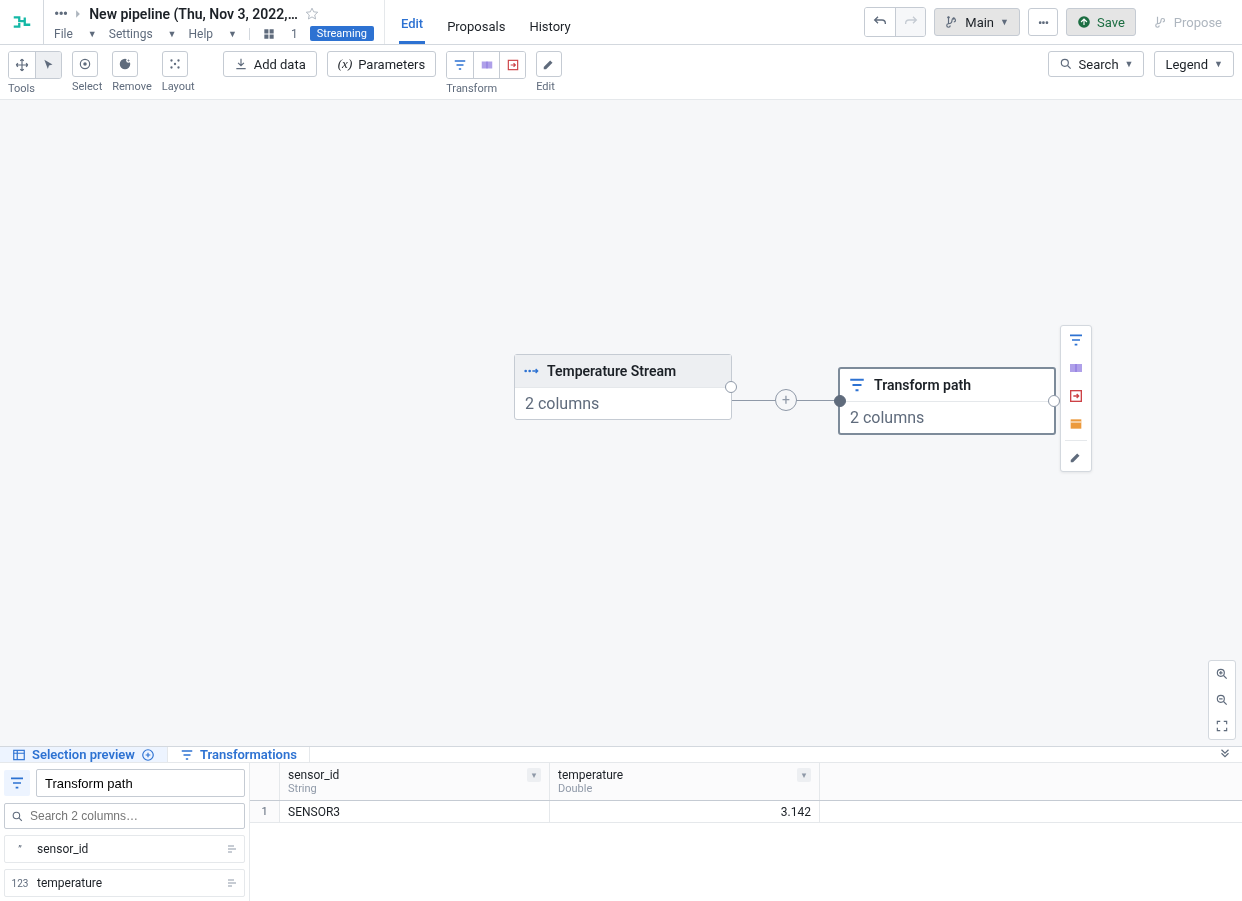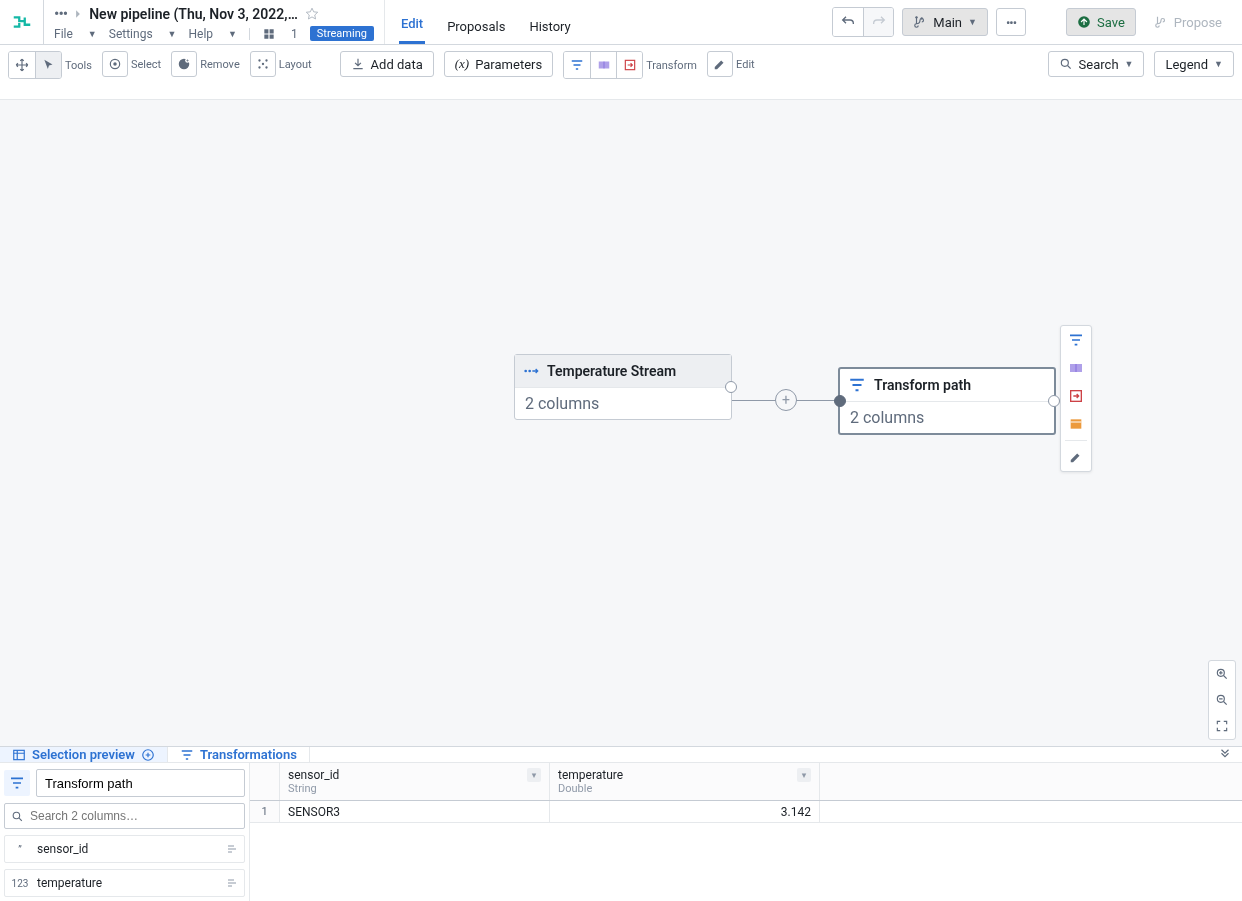--- a/index.html
+++ b/index.html
@@ -24,27 +24,27 @@
   .tab { padding: 0 2px 10px 2px; cursor: pointer; color: #1c2127; }
   .tab.active { color: #2d72d2; border-bottom: 3px solid #2d72d2; font-weight: 500; }
   
   .topbar-spacer { flex: 1; }
   .topbar-right { display: flex; align-items: center; gap: 8px; padding: 0 10px; }
   .btn-group-undo { display: flex; border: 1px solid #c5cbd3; border-radius: 3px; overflow: hidden; }
   .icon-btn-sm { width: 30px; height: 28px; display: flex; align-items: center; justify-content: center; background: #fff; cursor: pointer; color: #5f6b7c; }
   .icon-btn-sm.disabled { background: #f6f7f9; color: #c5cbd3; cursor: not-allowed; }
   .btn-group-undo .icon-btn-sm + .icon-btn-sm { border-left: 1px solid #c5cbd3; }
   .btn { height: 28px; padding: 0 10px; border: 1px solid #c5cbd3; border-radius: 3px; background: #e5e5e5; display: flex; align-items: center; gap: 6px; cursor: pointer; color: #1c2127; }
-  .btn.green { color: #1c6e42; margin-left: 32px; }
+  .btn.green { color: #1c6e42; }
   .btn.disabled-txt { color: #aeb6bf; cursor: not-allowed; border: none; background: transparent; }
   .caret-d { font-size: 9px; color: #5f6b7c; }
   
   
   .toolbar { height: 55px; background: #fff; border-bottom: 1px solid #e5e8eb; display: flex; align-items: flex-start; padding: 6px 8px 0 8px; gap: 10px; }
-  .tool-section { display: flex; align-items: center; gap: 3px; }
+  .tool-section { display: flex; flex-direction: column; align-items: flex-start; gap: 3px; }
   .tool-btn { width: 26px; height: 26px; border: 1px solid #c5cbd3; border-radius: 3px; display: flex; align-items: center; justify-content: center; background: #fff; cursor: pointer; color: #5f6b7c; }
   .tool-btn.selected { background: #edeff2; }
   .tool-btn-group { display:flex; border: 1px solid #c5cbd3; border-radius: 3px; overflow:hidden;}
   .tool-btn-group .tool-btn { border:none; border-radius:0;}
   .tool-btn-group .tool-btn + .tool-btn { border-left: 1px solid #c5cbd3;}
   .tool-label { font-size: 11px; color: #5f6b7c; }
   .tool-text-btn { height: 26px; padding: 0 10px; border: 1px solid #c5cbd3; border-radius: 3px; display: flex; align-items: center; gap: 6px; background: #fff; cursor: pointer; color: #1c2127; font-size: 13px; }
   .toolbar-spacer { flex: 1; }
   
   

